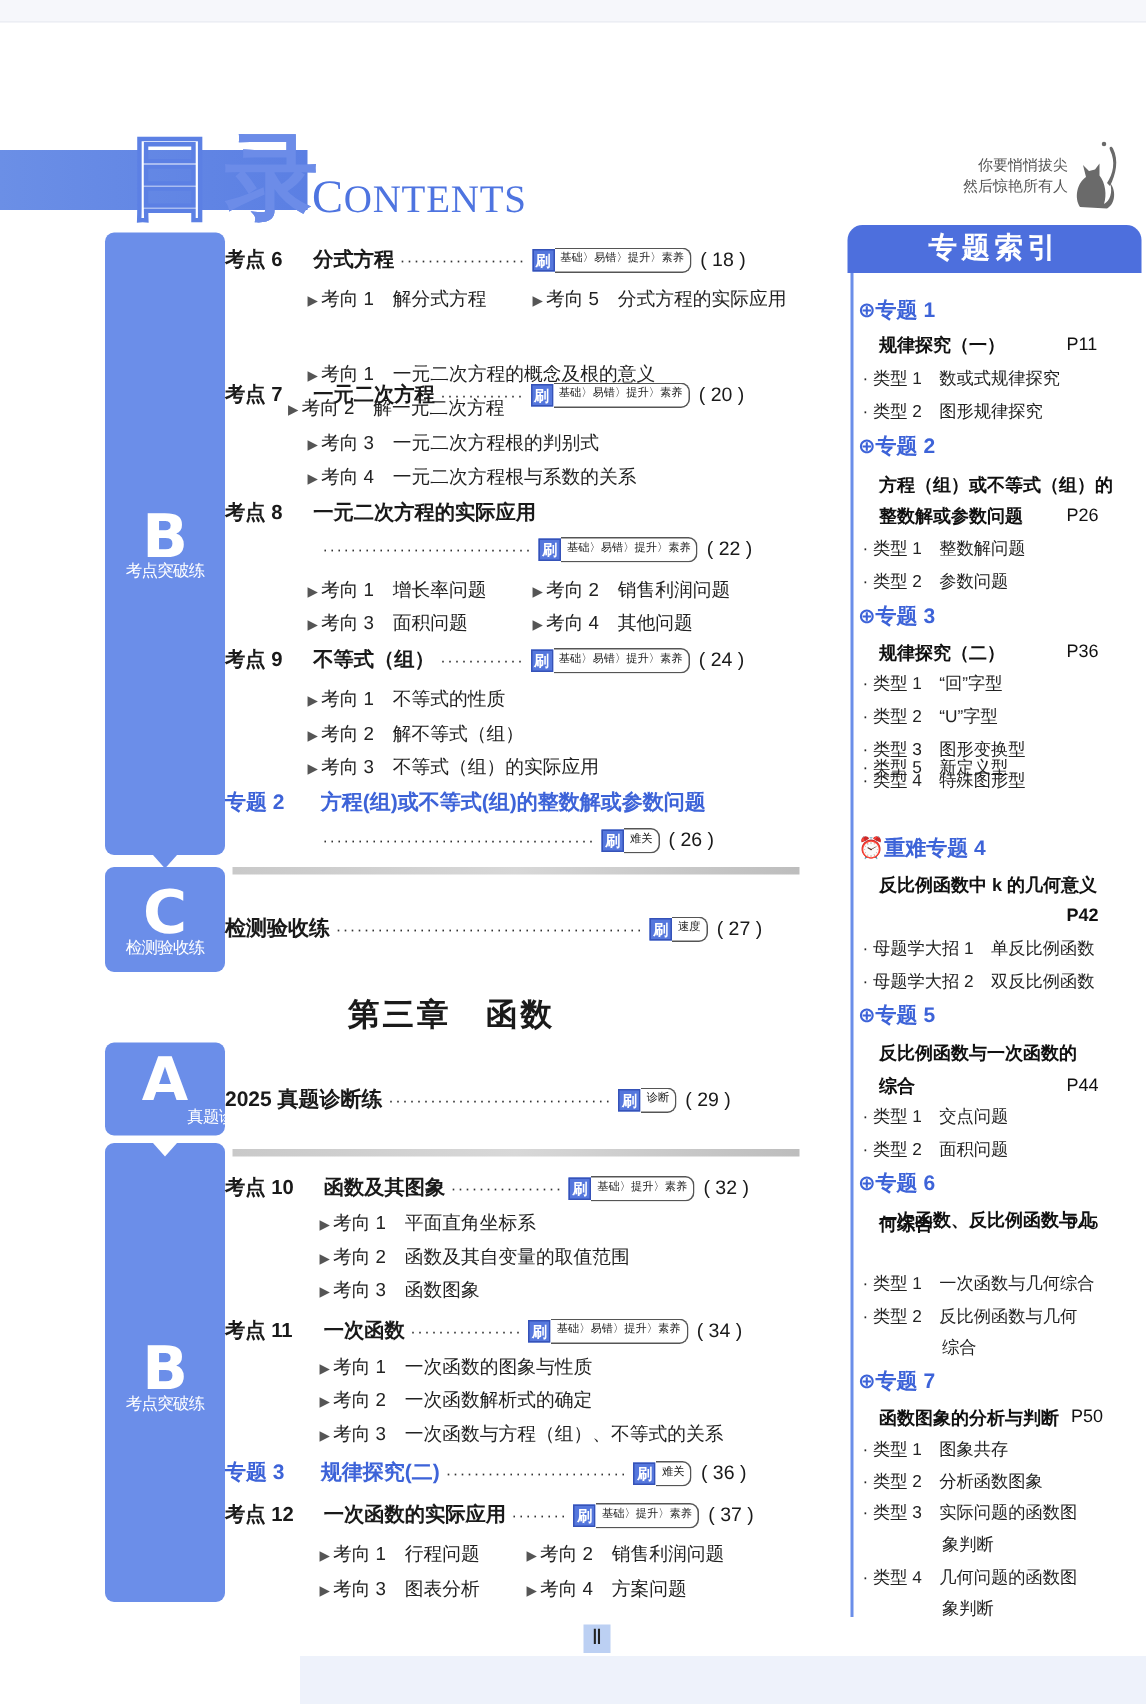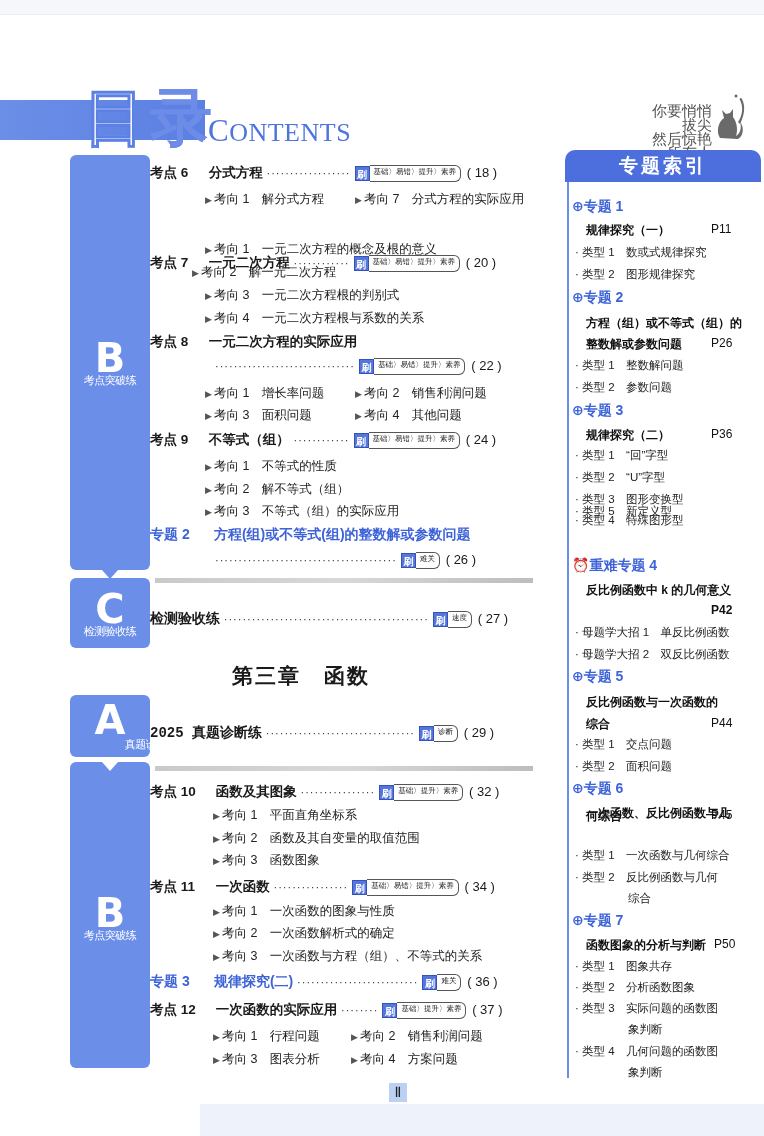--- a/index.html
+++ b/index.html
@@ -5,31 +5,31 @@
   * { box-sizing: border-box; margin: 0; padding: 0; }
   html, body { width: 764px; height: 1136px; background: #ffffff; overflow: hidden; }
   body { position: relative; font-family: "Liberation Sans", "DejaVu Sans", sans-serif; color: #1a1a1a; }
   .topbar { position: absolute; left: 0; top: 0; width: 764px; height: 15px; background: #f6f7fb; border-bottom: 1px solid #eceef4; }
   
   .title-band { position: absolute; left: 0; top: 100px; width: 205px; height: 40px; background: linear-gradient(90deg,#6b8fe6,#5b7fe3); }
   .title-cn { position: absolute; left: 84px; top: 76px; font-family: "DejaVu Serif", serif; font-size: 62px; font-weight: bold; color: #ffffff; letter-spacing: 4px; -webkit-text-stroke: 1px #5c80e4; text-shadow: 0 0 0 #5c80e4; }
   .title-cn .a { color: #6c8ce8; -webkit-text-stroke: 0; }
   .title-en { position: absolute; left: 208px; top: 113px; font-family: "Liberation Serif", serif; font-size: 26px; color: #4e74e0; letter-spacing: 0.5px; }
   .title-en .big { font-size: 31px; }
-  .motto { position: absolute; left: 640px; top: 104px; font-family: "DejaVu Serif", serif; font-size: 15px; color: #555; line-height: 14px; text-align: right; width: 72px; }
+  .motto { position: absolute; left: 640px; top: 104px; font-family: "DejaVu Serif", serif; font-size: 10px; color: #555; line-height: 14px; text-align: right; width: 72px; }
   .cat { position: absolute; left: 712px; top: 92px; width: 36px; height: 48px; }
   
   .tab { position: absolute; left: 70px; width: 80px; background: #6b8ee9; border-radius: 6px; }
   .tab .letter { position: absolute; left: 0; width: 80px; text-align: center; color: #fff; font-weight: bold; font-size: 40px; font-family: "DejaVu Sans", sans-serif; }
   .tab .label { position: absolute; left: 0; width: 80px; text-align: center; color: #fff; font-size: 11px; letter-spacing: -0.5px; }
   .tab .notch { position: absolute; left: 32px; width: 0; height: 0; border-left: 8px solid transparent; border-right: 8px solid transparent; }
   
   .row { position: absolute; left: 150px; font-size: 13.5px; white-space: nowrap; }
   .kd { font-weight: bold; color: #1a1a1a; display: inline-block; }
-  .kd-name { font-weight: bold; color: #1a1a1a; font-family: Liberation Mono, monospace; }
+  .kd-name { font-weight: bold; color: #1a1a1a; }
   .zt { font-weight: bold; color: #3d63d8; }
   .sub { position: absolute; font-size: 12.5px; color: #222; white-space: nowrap; }
   .sub .tri { color: #555; font-size: 9px; margin-right: 2px; }
   .dots { color: #333; letter-spacing: 1px; font-size: 11px; }
   .badge { display: inline-flex; align-items: center; height: 15px; vertical-align: middle; }
   .badge .shua { display: inline-block; width: 15px; height: 15px; background: #5577dd; color: #fff; font-size: 10px; line-height: 15px; text-align: center; border: 1px solid #3552b8; font-weight: bold; }
   .badge .lvl { display: inline-block; height: 17px; line-height: 12px; font-size: 7.5px; padding: 0 4px; border: 1px solid #555; border-left: none; color: #222; background: #fff; border-radius: 0 6px 6px 0; }
   .page { font-size: 13px; color: #1a1a1a; margin-left: 2px; }
   .rule { position: absolute; left: 155px; width: 378px; height: 5px; background: linear-gradient(90deg,#c9c9c9,#d8d8d8,#bdbdbd); }
   .chapter { position: absolute; left: 232px; top: 662px; font-size: 21px; font-weight: bold; letter-spacing: 2px; }
@@ -85,21 +85,21 @@
   <span class="kd" style="width:55px;">考点 6</span>
   <span class="kd-name">分式方程</span>
   <span class="dots"> ·················· </span>
   <span class="badge">
       <span class="shua">刷</span>
       <span class="lvl"><span>基础</span>〉<span>易错</span>〉<span>提升</span>〉<span>素养</span></span>
     </span>
   <span class="page">( 18 )</span>
 </div>
 <div class="sub" style="left:205px;top:191px;"><span class="tri">▶</span><span>考向 1　解分式方程</span></div>
-<div class="sub" style="left:355px;top:191px;"><span class="tri">▶</span><span>考向 7　分式方程的实际应用</span></div>
+<div class="sub" style="left:355px;top:191px;"><span class="tri">▶</span><span>考向 5　分式方程的实际应用</span></div>
 
 <div class="row" style="top:214px;margin-top:40px;">
   <span class="kd" style="width:55px;">考点 7</span>
   <span class="kd-name">一元二次方程</span>
   <span class="dots"> ············ </span>
   <span class="badge">
       <span class="shua">刷</span>
       <span class="lvl"><span>基础</span>〉<span>易错</span>〉<span>提升</span>〉<span>素养</span></span>
     </span>
   <span class="page">( 20 )</span>

